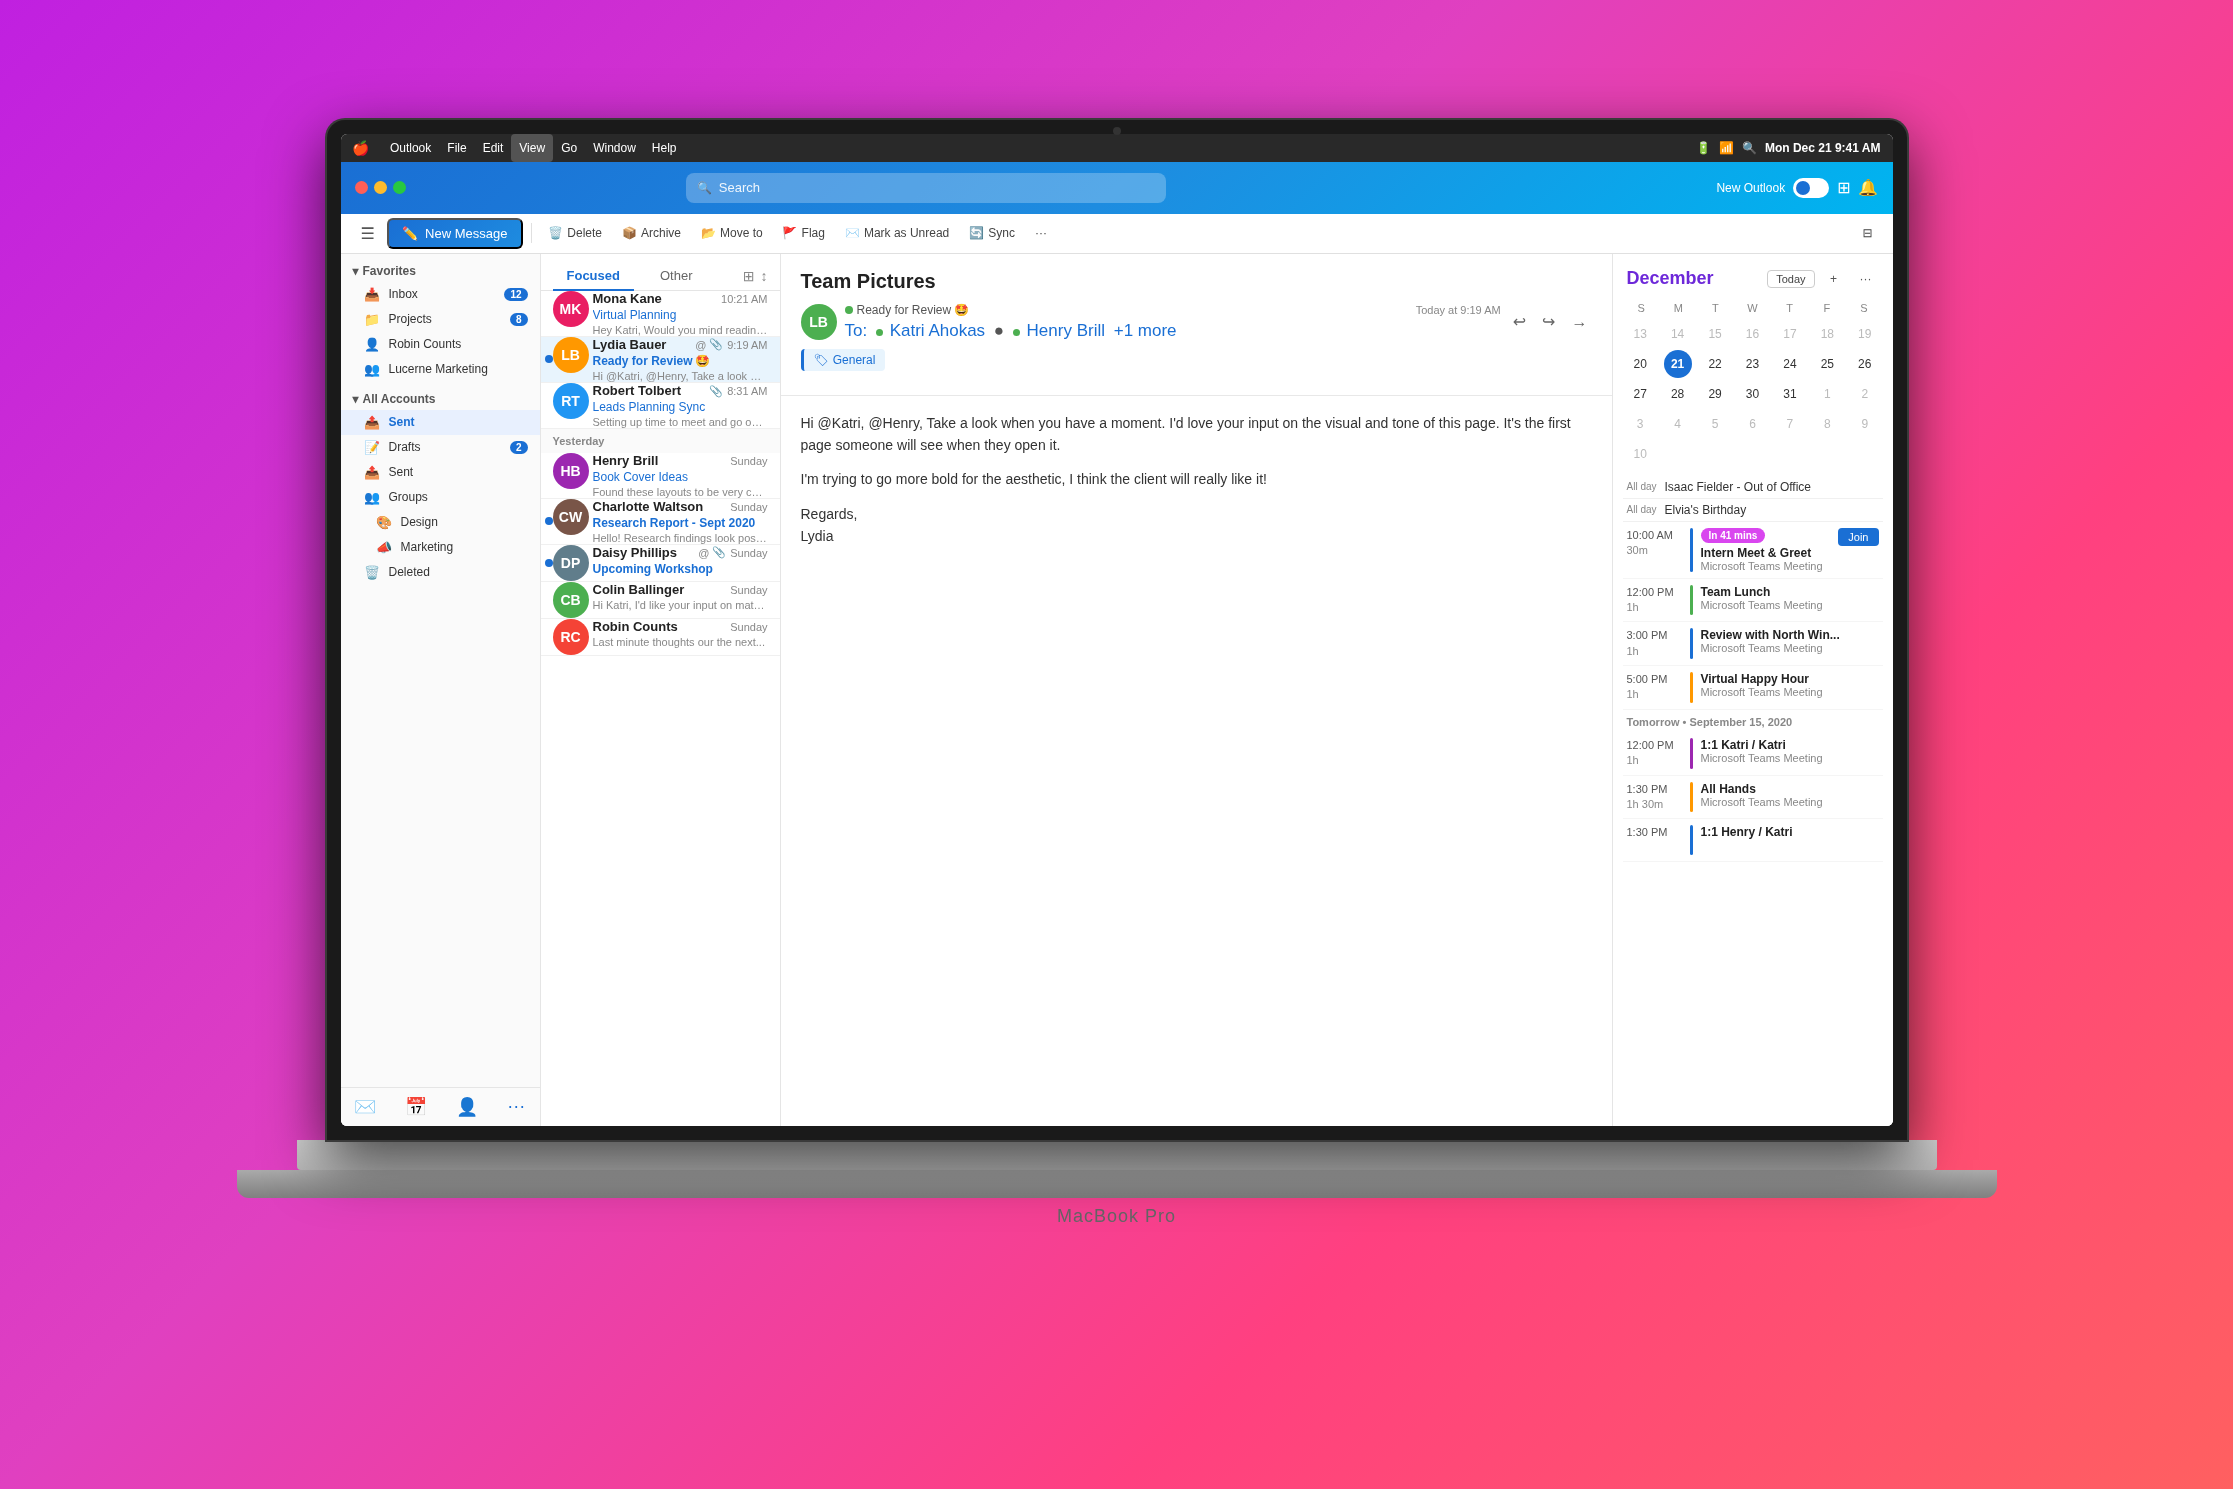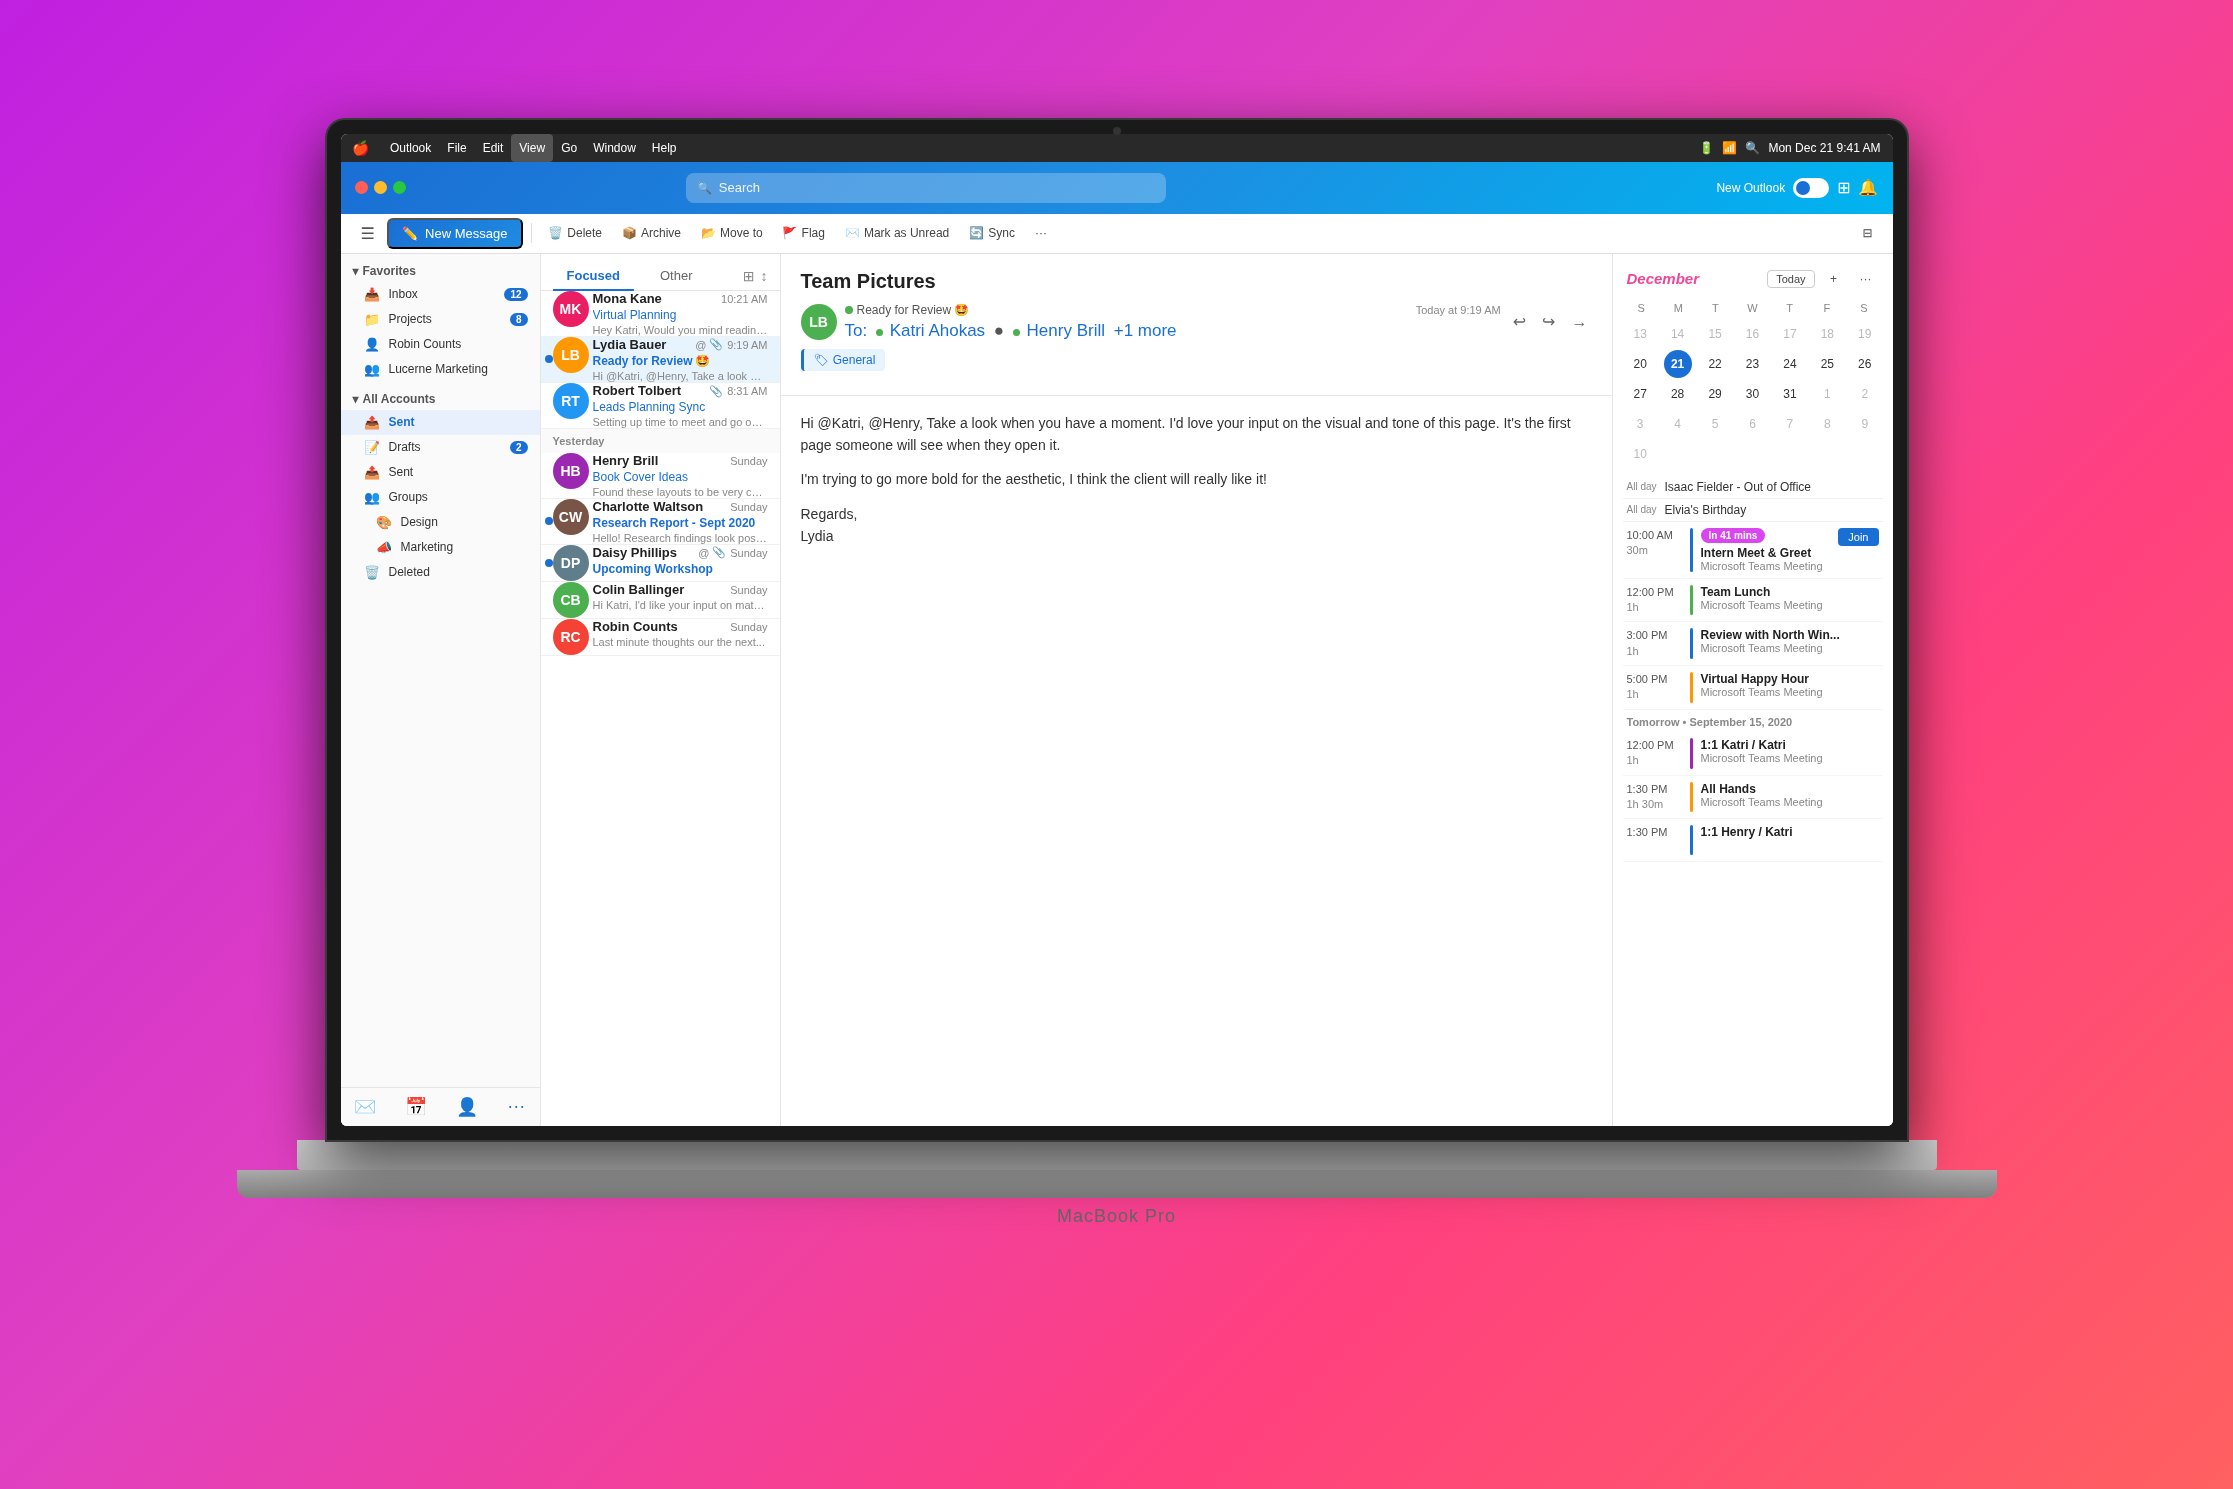--- a/index.html
+++ b/index.html
@@ -98,21 +98,21 @@
     }
     .menubar-item.active { background: rgba(255,255,255,0.2); border-radius: 4px; }
     .menubar-right {
       margin-left: auto;
       display: flex;
       align-items: center;
       gap: 8px;
       color: #fff;
       font-size: 12px;
     }
-    .menubar-time { font-weight: 400; font-size: 12px; color: #fff; }
+    .menubar-time { font-weight: 700; font-size: 12px; color: #fff; }
 
     
     .outlook-app {
       flex: 1;
       display: flex;
       flex-direction: column;
       background: #f5f5f5;
     }
 
     
@@ -409,21 +409,21 @@
       flex-direction: column;
       overflow-y: auto;
       flex-shrink: 0;
     }
     .calendar-header {
       display: flex;
       align-items: center;
       padding: 12px 14px 8px;
       gap: 6px;
     }
-    .calendar-month { font-size: 15px; font-weight: 600; color: #ec4899; flex: 1; font-style: italic; }
+    .calendar-month { font-size: 18px; font-weight: 600; color: #6d28d9; flex: 1; }
     .cal-btn {
       width: 26px; height: 26px;
       display: flex; align-items: center; justify-content: center;
       border-radius: 50%;
       cursor: pointer;
       font-size: 12px;
       color: #555;
       background: none;
       border: none;
     }

